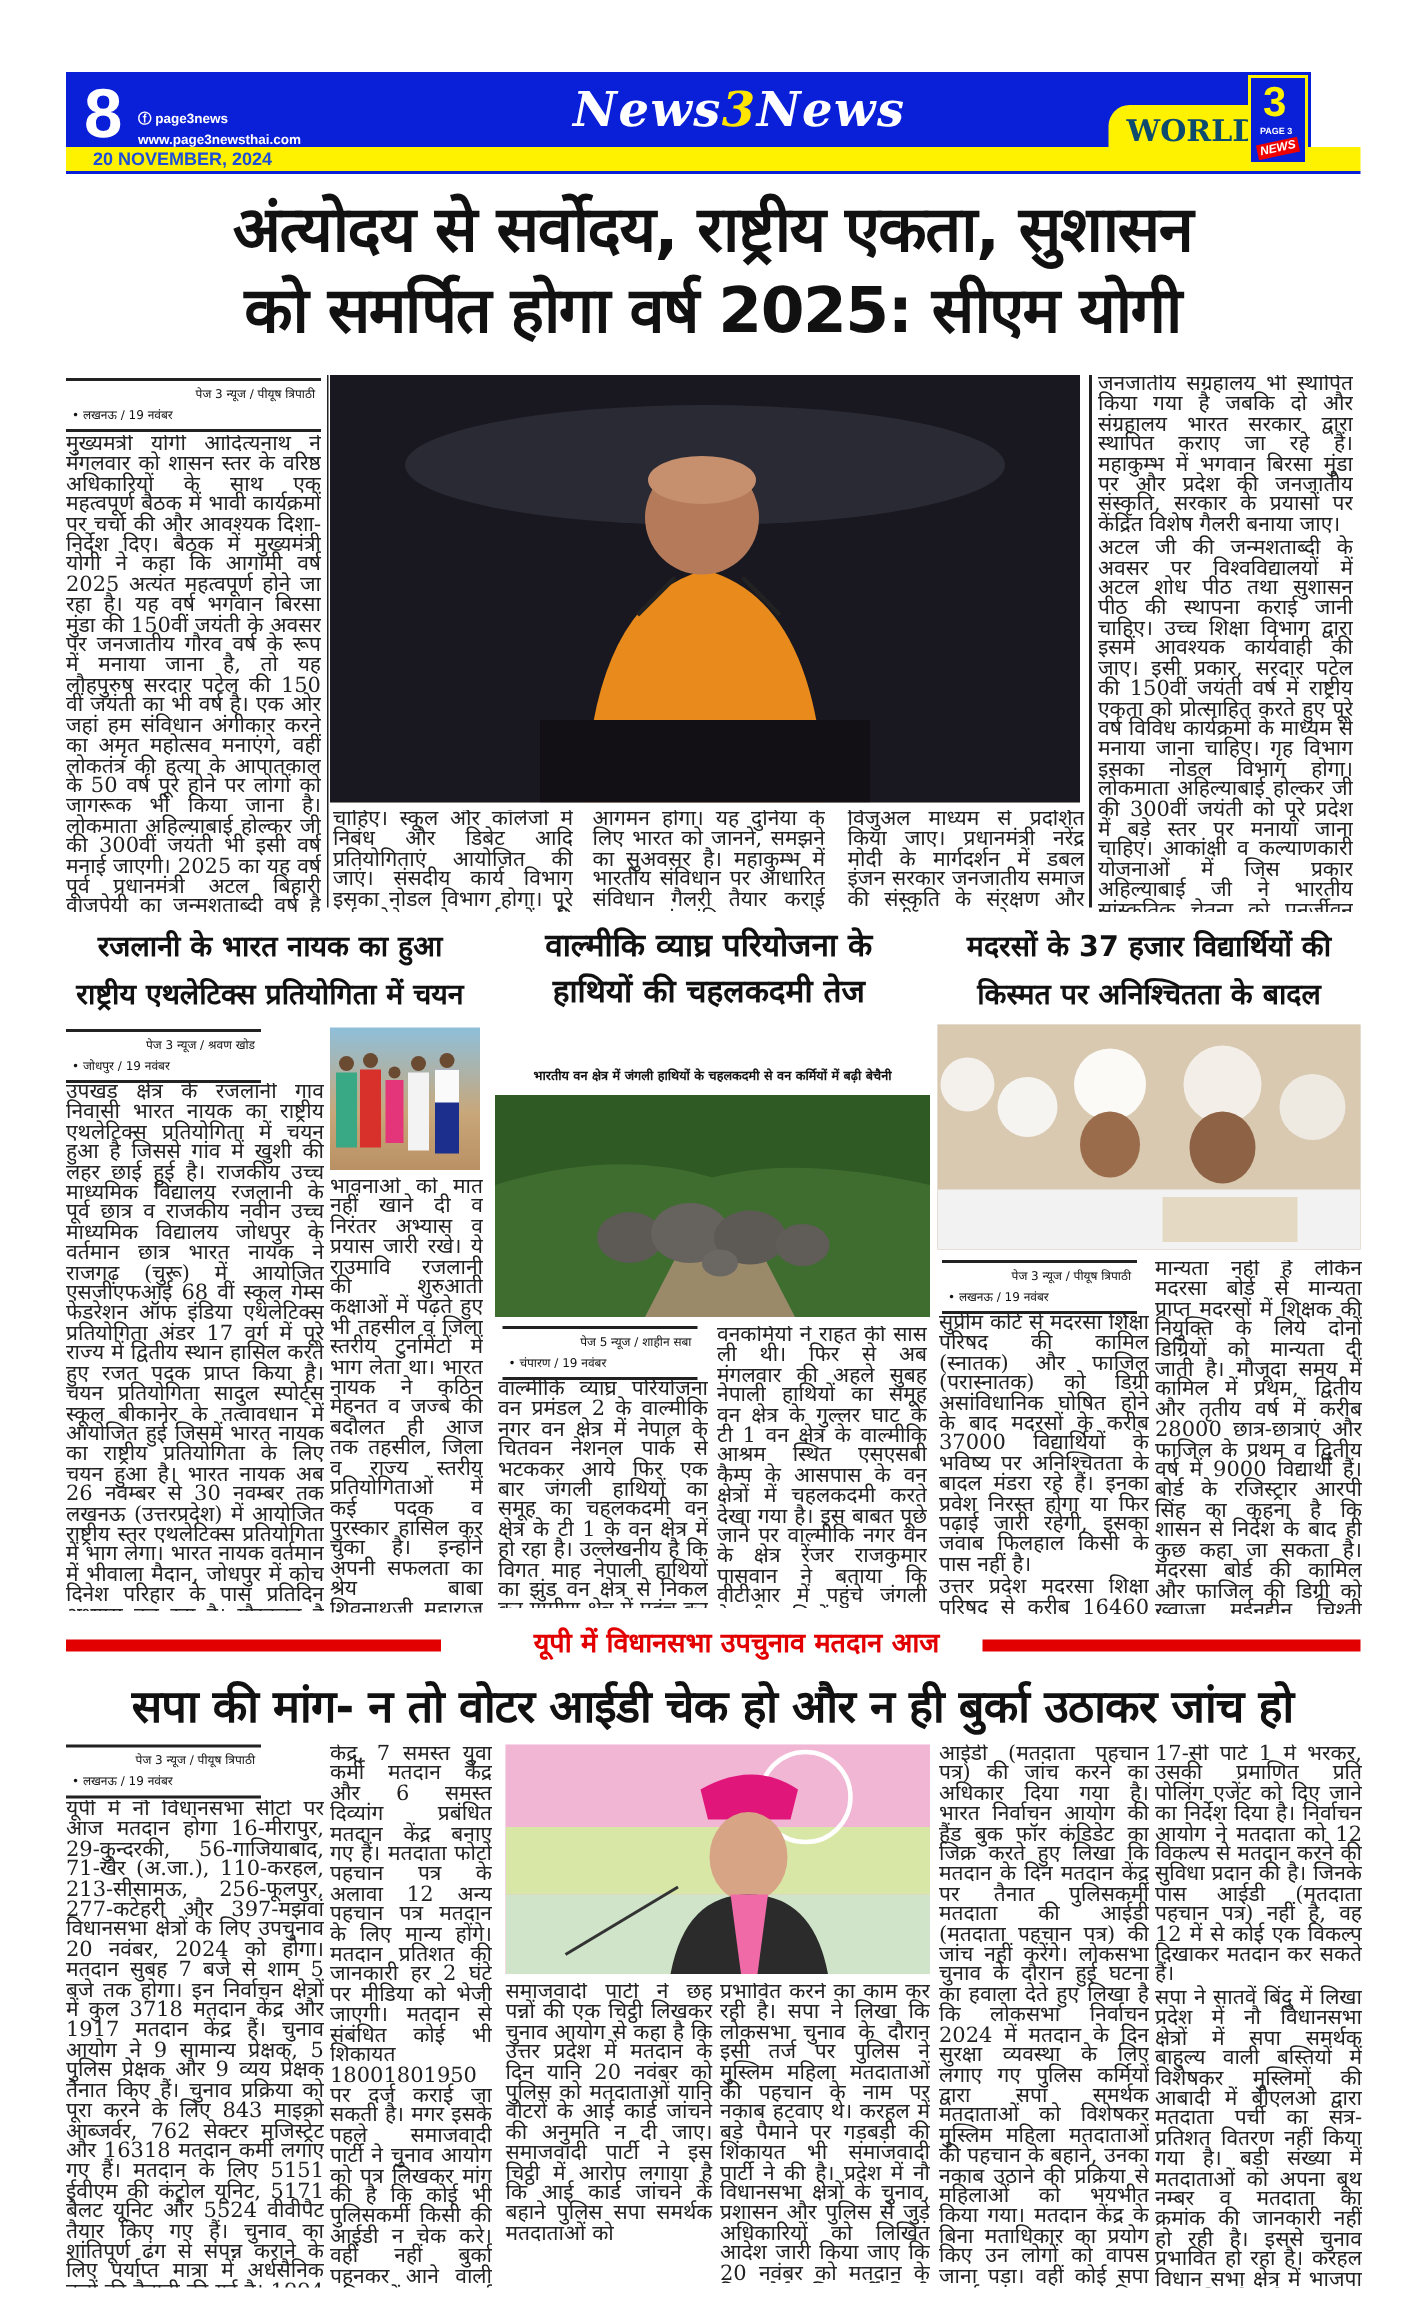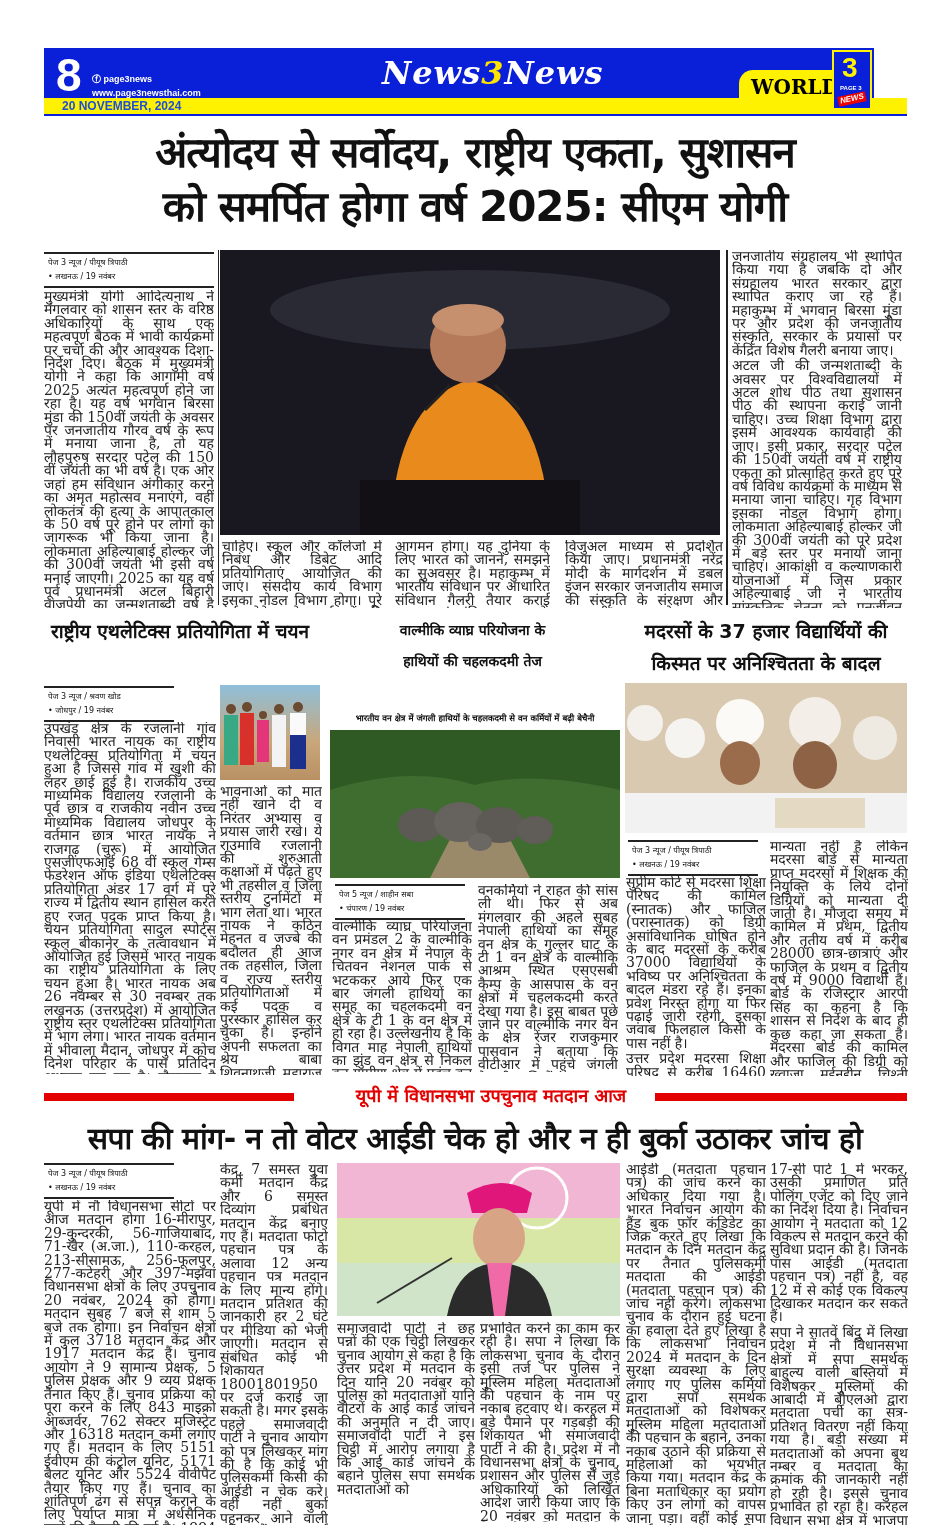--- a/index.html
+++ b/index.html
@@ -10,31 +10,31 @@
   .mast .blue{position:absolute;left:0;top:0;width:830px;height:50px;background:#0a1fd8}
   .mast .yellow{position:absolute;left:0;top:50px;width:863px;height:16px;background:#fff200}
   .mast .rule{position:absolute;left:0;top:66px;width:863px;height:2px;background:#0a1fd8}
   .pno{position:absolute;left:12px;top:2px;font:bold 46px/50px "Liberation Sans",sans-serif;color:#fff}
   .social{position:absolute;left:48px;top:26px;font:bold 9px/11px "Liberation Sans",sans-serif;color:#fff}
   .site{position:absolute;left:48px;top:40px;font:bold 9px/11px "Liberation Sans",sans-serif;color:#fff}
   .date{position:absolute;left:18px;top:52px;font:bold 12px/13px "Liberation Sans",sans-serif;color:#1d4ed8}
   .logo{position:absolute;left:338px;top:6px;font:bold italic 32px/38px "DejaVu Serif",serif;color:#fff;letter-spacing:1px}
   .logo .three{color:#ffe400}
   .section-tab{position:absolute;left:695px;top:22px;width:110px;height:32px;background:#fff200;border-radius:14px 0 0 0}
-  .section-tab span{position:absolute;left:12px;top:6px;font:bold 20px/22px "DejaVu Serif",serif;color:#000000}
+  .section-tab span{position:absolute;left:12px;top:6px;font:bold 20px/22px "DejaVu Serif",serif;color:#0c4a6e}
   .badge{position:absolute;left:788px;top:2px;width:40px;height:60px;background:#0a1fd8;border:2px solid #fff200}
   .badge .n{position:absolute;left:8px;top:0;font:bold 28px/32px "Liberation Sans",sans-serif;color:#fff200}
   .badge .t{position:absolute;left:6px;top:33px;font:bold 6px/7px "Liberation Sans",sans-serif;color:#fff}
   .badge .r{position:absolute;left:4px;top:42px;font:bold italic 8px/10px "Liberation Sans",sans-serif;color:#fff;background:#e00;padding:0 2px;transform:rotate(-12deg)}
   
   .h1{left:40px;top:126px;width:870px;text-align:center;font:bold 42px/54px "DejaVu Sans",sans-serif;letter-spacing:-1px}
   .h2{font-weight:bold;text-align:center;color:#111;font-family:"DejaVu Sans",sans-serif}
   
   .byline{border-top:2px solid #222;border-bottom:2px solid #222;padding:2px 4px;font-size:8px;line-height:14px}
-  .byline .who{text-align:left}
+  .byline .who{text-align:right}
   .txt{font-size:14px;line-height:13.4px;text-align:justify;color:#222;font-family:"DejaVu Serif",serif;overflow:hidden}
   .txt p{margin-bottom:2px}
   .vrule{background:#222;width:2px}
   .photo{overflow:hidden}
   .redbar{height:8px;background:#e30000}
   .kicker{color:#e30000;font:bold 18px/24px "DejaVu Sans",sans-serif;text-align:center}
 </style>
 </head>
 <body>
 
@@ -86,20 +86,21 @@
 <div class="abs txt" style="left:222px;top:540px;width:160px;height:68px">चाहिए। स्कूल और कॉलेजों में निबंध और डिबेट आदि प्रतियोगिताएं आयोजित की जाएं। संसदीय कार्य विभाग इसका नोडल विभाग होगा। पूरे वर्ष होने वाले कार्यक्रमों की विस्तृत कार्ययोजना यथाशीघ्र जारी कर दी जाए। प्रयागराज महाकुम्भ में पूरी दुनिया से लोगों का</div>
 <div class="abs txt" style="left:395px;top:540px;width:155px;height:68px">आगमन होगा। यह दुनिया के लिए भारत को जानने, समझने का सुअवसर है। महाकुम्भ में भारतीय संविधान पर आधारित संविधान गैलरी तैयार कराई जाए। यहां संविधान सभा के गठन चर्चा-परिचर्चा, संविधान के बनने की पूरी प्रक्रिया को ऑडियो-</div>
 <div class="abs txt" style="left:565px;top:540px;width:158px;height:68px">विजुअल माध्यम से प्रदर्शित किया जाए। प्रधानमंत्री नरेंद्र मोदी के मार्गदर्शन में डबल इंजन सरकार जनजातीय समाज की संस्कृति के संरक्षण और जनजातीय समाज के कल्याण के लिए समर्पित भाव से कार्य कर रही है। बलरामपुर के इमिलिया कोडर में</div>
 <div class="abs vrule" style="left:726px;top:250px;height:355px"></div>
 <div class="abs txt" style="left:732px;top:250px;width:170px;height:358px">
   <p>जनजातीय संग्रहालय भी स्थापित किया गया है जबकि दो और संग्रहालय भारत सरकार द्वारा स्थापित कराए जा रहे हैं। महाकुम्भ में भगवान बिरसा मुंडा पर और प्रदेश की जनजातीय संस्कृति, सरकार के प्रयासों पर केंद्रित विशेष गैलरी बनाया जाए।</p>
     <p>अटल जी की जन्मशताब्दी के अवसर पर विश्वविद्यालयों में अटल शोध पीठ तथा सुशासन पीठ की स्थापना कराई जानी चाहिए। उच्च शिक्षा विभाग द्वारा इसमें आवश्यक कार्यवाही की जाए। इसी प्रकार, सरदार पटेल की 150वीं जयंती वर्ष में राष्ट्रीय एकता को प्रोत्साहित करते हुए पूरे वर्ष विविध कार्यक्रमों के माध्यम से मनाया जाना चाहिए। गृह विभाग इसका नोडल विभाग होगा। लोकमाता अहिल्याबाई होल्कर जी की 300वीं जयंती को पूरे प्रदेश में बड़े स्तर पर मनाया जाना चाहिए। आकांक्षी व कल्याणकारी योजनाओं में जिस प्रकार अहिल्याबाई जी ने भारतीय सांस्कृतिक चेतना को पुनर्जीवन दिया, इससे नई पीढ़ी को परिचित कराया जाना चाहिए। अहिल्याबाई जी के व्यक्तित्व-कृतित्व पर स्कूल कॉलेजों में निबंध, डिबेट और सेमिनार का आयोजन भी कराया जाए। लोकतंत्र की हत्या आपातकाल के 50 वर्ष पूरे होने के अवसर पर लोगों को अलग-अलग कार्यक्रमों के माध्यम से इसकी विभीषिका से नई पीढ़ी को परिचित कराया जाना चाहिए। इस दौरान लोकतंत्र रक्षक सेनानियों के सम्मान कराया जाना चाहिए। इस संबंध में सूचना विभाग द्वारा आवश्यक कार्ययोजना तैयार की जाए।</p>
 </div>
 
 <div class="abs h2" style="left:40px;top:615px;width:280px;font-size:19px;line-height:32px">
+  <div>रजलानी के भारत नायक का हुआ</div>
   <div>राष्ट्रीय एथलेटिक्स प्रतियोगिता में चयन</div>
 </div>
 <div class="abs byline" style="left:44px;top:686px;width:130px">
   <div class="who">पेज 3 न्यूज / श्रवण खोड</div>
   <div>• जोधपुर / 19 नवंबर</div>
 </div>
 <div class="abs txt" style="left:44px;top:722px;width:172px;height:352px">उपखंड क्षेत्र के रजलानी गांव निवासी भारत नायक का राष्ट्रीय एथलेटिक्स प्रतियोगिता में चयन हुआ है जिससे गांव में खुशी की लहर छाई हुई है। राजकीय उच्च माध्यमिक विद्यालय रजलानी के पूर्व छात्र व राजकीय नवीन उच्च माध्यमिक विद्यालय जोधपुर के वर्तमान छात्र भारत नायक ने राजगढ़ (चुरू) में आयोजित एसजीएफआई 68 वीं स्कूल गेम्स फेडरेशन ऑफ इंडिया एथलेटिक्स प्रतियोगिता अंडर 17 वर्ग में पूरे राज्य में द्वितीय स्थान हासिल करते हुए रजत पदक प्राप्त किया है। चयन प्रतियोगिता सादुल स्पोर्ट्स स्कूल बीकानेर के तत्वावधान में आयोजित हुई जिसमें भारत नायक का राष्ट्रीय प्रतियोगिता के लिए चयन हुआ है। भारत नायक अब 26 नवम्बर से 30 नवम्बर तक लखनऊ (उत्तरप्रदेश) में आयोजित राष्ट्रीय स्तर एथलेटिक्स प्रतियोगिता में भाग लेगा। भारत नायक वर्तमान में भीवाला मैदान, जोधपुर में कोच दिनेश परिहार के पास प्रतिदिन अभ्यास कर रहा है। गौरतलब है कि रजलानी निवासी भारत नायक बचपन से ही खेलकूद में रुचि रखता है और उसने गांव के मैदान में अभ्यास करके अपने लक्ष्य को पाया। भारत नायक के परिवार की विकट परिस्थितियों को देखते हुए हार नहीं मानी व अपने खेलों के प्रति</div>
 <div class="abs photo" style="left:220px;top:685px;width:100px;height:95px;background:linear-gradient(180deg,#8fbfda 0%,#c8a77a 60%,#b99063 100%)">
   <svg width="100" height="95">
     <rect x="4" y="30" width="14" height="50" fill="#39a884"></rect>
@@ -110,21 +111,21 @@
       <rect x="70" y="28" width="16" height="22" fill="#fafafa"></rect>
     <circle cx="11" cy="24" r="5" fill="#6b4a32"></circle>
       <circle cx="27" cy="22" r="5" fill="#6b4a32"></circle>
       <circle cx="43" cy="30" r="4" fill="#6b4a32"></circle>
       <circle cx="59" cy="24" r="5" fill="#6b4a32"></circle>
       <circle cx="78" cy="22" r="5" fill="#6b4a32"></circle>
   </svg>
 </div>
 <div class="abs txt" style="left:220px;top:785px;width:102px;height:290px">भावनाओं को मात नहीं खाने दी व निरंतर अभ्यास व प्रयास जारी रखे। ये राउमावि रजलानी की शुरुआती कक्षाओं में पढ़ते हुए भी तहसील व जिला स्तरीय टुर्नामेंटों में भाग लेता था। भारत नायक ने कठिन मेहनत व जज्बे की बदौलत ही आज तक तहसील, जिला व राज्य स्तरीय प्रतियोगिताओं में कई पदक व पुरस्कार हासिल कर चुका है। इन्होंने अपनी सफलता का श्रेय बाबा शिवनाथजी महाराज व अपने माता-पिता को दिया है। इसकी सफलता पर युवा सरपंच पारस गुर्जर, पीईईओ व प्रधानाचार्य रामलाल मातवा, मीडिया प्रभारी सुनील पाड़ीवाल, उप प्रधानाचार्य गणपतराम मेघवाल, व्याख्याता नबीब कुमावत, वरिष्ठ अध्यापक रामप्रकाश प्रजापत, युवा उद्यमी जयराम देवासी, धोकलराम नायक, सुखराम नायक, मुकेश गोदारा, ओमप्रकाश नायक, मारवाड़ डांस फेस्टिवल संचालक मनीष दाड़मी, भगाराम देवासी सहित कई ग्रामीणों ने खुशी जताते हुए बधाई दी है।</div>
 
-<div class="abs h2" style="left:325px;top:615px;width:295px;font-size:14px;line-height:31px">
+<div class="abs h2" style="left:325px;top:615px;width:295px;font-size:21px;line-height:31px">
   <div>वाल्मीकि व्याघ्र परियोजना के</div>
   <div>हाथियों की चहलकदमी तेज</div>
 </div>
 <div class="abs" style="left:330px;top:712px;width:290px;font:bold 8.5px/12px 'DejaVu Sans',sans-serif;text-align:center">भारतीय वन क्षेत्र में जंगली हाथियों के चहलकदमी से वन कर्मियों में बढ़ी बेचैनी</div>
 <div class="abs photo" style="left:330px;top:730px;width:290px;height:148px;background:#4d7a3b">
   <svg width="290" height="148">
     <rect width="290" height="148" fill="#3f6d30"></rect>
     <path d="M0 0 H290 V60 Q200 40 145 55 Q80 35 0 60Z" fill="#2f5a24"></path>
     <path d="M100 148 L130 90 L170 90 L200 148Z" fill="#9a8a6a"></path>
     <ellipse cx="90" cy="95" rx="22" ry="17" fill="#5d5a56"></ellipse>

